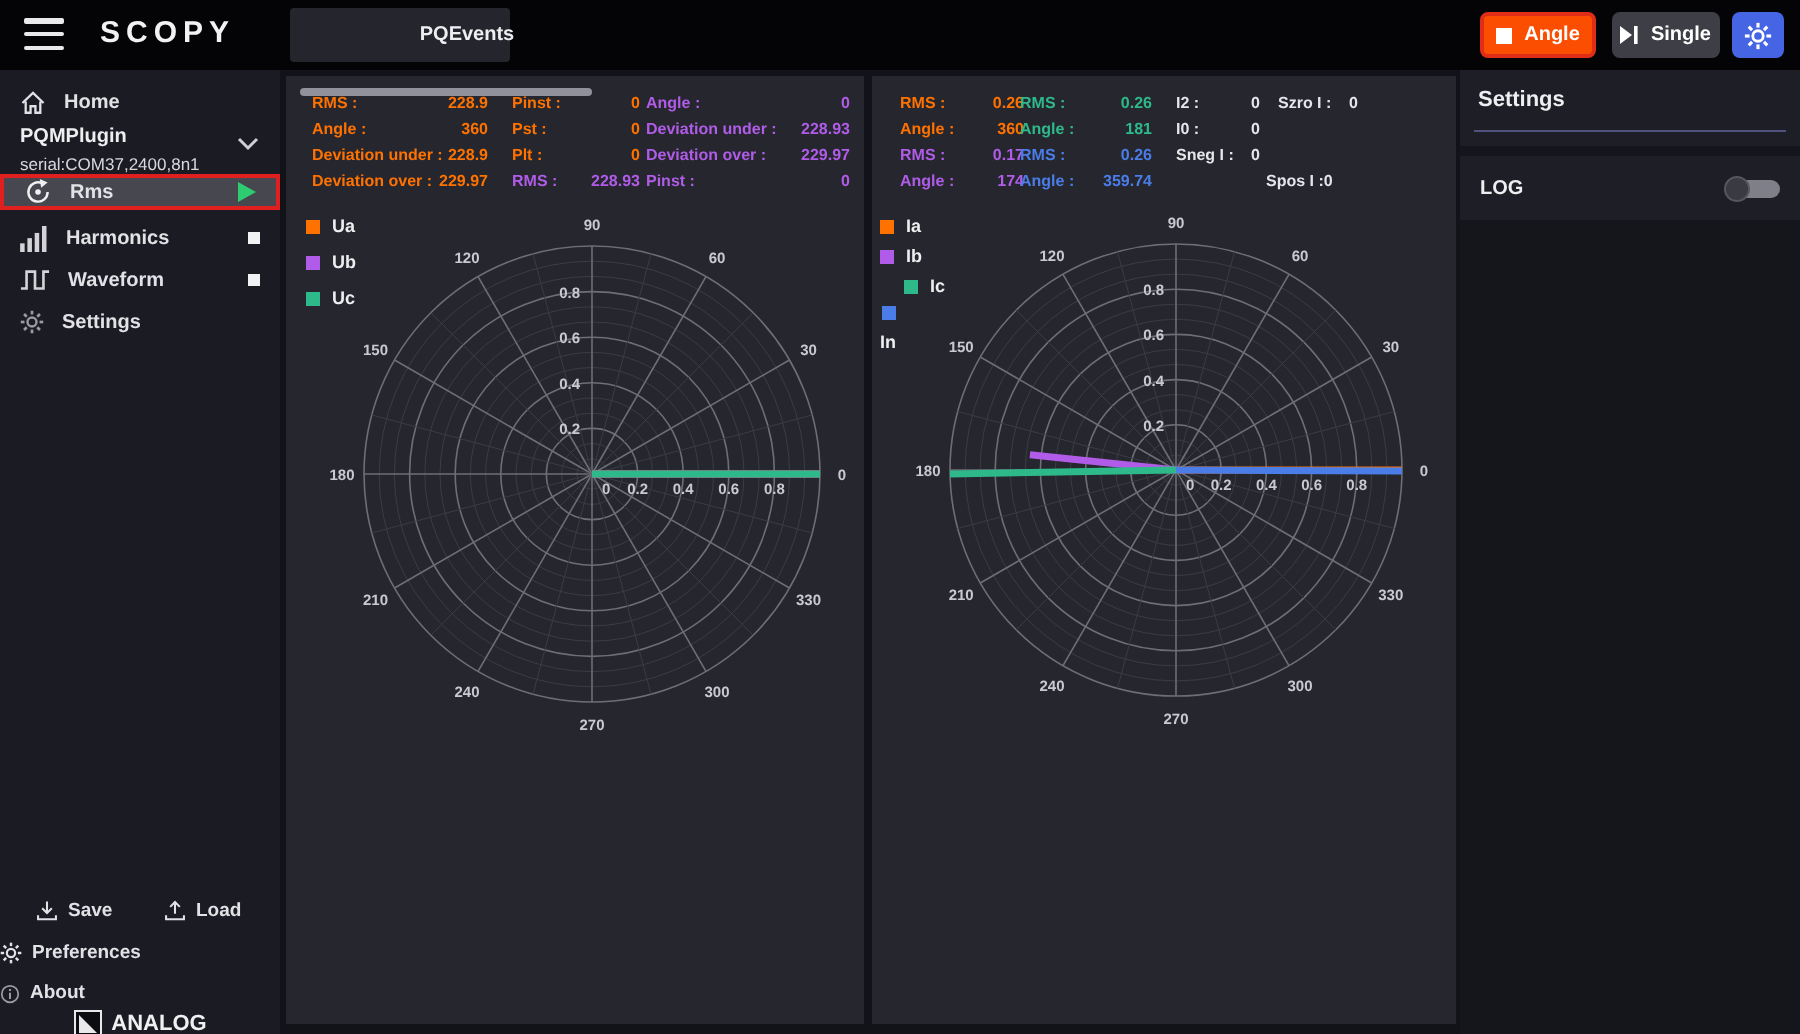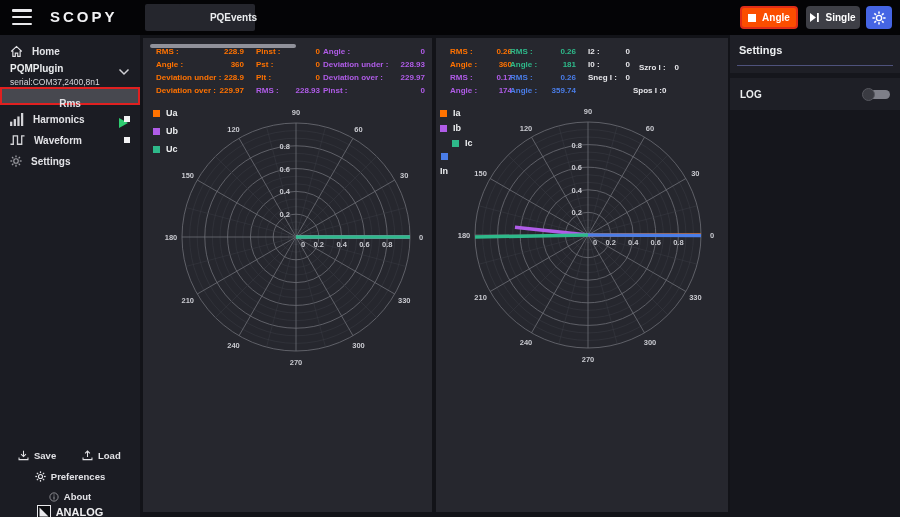--- a/index.html
+++ b/index.html
@@ -23,21 +23,21 @@
   .sidebar { position:absolute; left:0; top:35px; width:140px; height:482px; background:#1b1c23; }
   .side-item { position:absolute; left:0; width:140px; height:20px; display:flex; align-items:center; gap:9px; padding:0 10px; color:#e2e2e6; font-size:10px; font-weight:bold; cursor:pointer; }
   .side-item .right-mark { margin-left:auto; display:flex; align-items:center; }
   .sq-mark { width:6px; height:6px; background:#f2f2f4; }
   .plugin-head { position:absolute; left:0; top:28px; width:140px; padding:0 10px; color:#eceef0; cursor:pointer; }
   .plugin-title { font-size:10px; font-weight:bold; }
   .plugin-serial { font-size:8.5px; margin-top:3px; color:#d8d8dc; }
   .chev { position:absolute; right:10px; top:5px; }
   .rms-active { background:#47484f; border:2px solid #e02020; height:18px; }
   .bottom-link { position:absolute; display:flex; align-items:center; gap:5px; color:#e2e2e6; font-size:9.5px; font-weight:bold; cursor:pointer; }
-  .centered { left:0; width:140px; justify-content:center; }
+  .centered { left:0; width:140px; justify-content:flex-start; }
   .brand { position:absolute; left:0; top:470px; width:140px; display:flex; justify-content:center; align-items:center; gap:5px; color:#f0f0f2; font-size:11px; font-weight:bold; }
 
   
   .panel { position:absolute; top:38px; height:474px; background:#26272e; }
   .panel-v { left:143px; width:289px; }
   .panel-c { left:436px; width:292px; }
   .hscrollbar { position:absolute; left:7px; top:6px; width:146px; height:4px; background:#90919a; border-radius:2px; cursor:pointer; }
   .data-cell { position:absolute; display:flex; justify-content:space-between; font-size:8px; font-weight:bold; white-space:nowrap; }
   .legend-item { position:absolute; display:flex; align-items:center; gap:6px; cursor:pointer; }
   .legend-item .sw { width:7px; height:7px; }
@@ -128,21 +128,21 @@
     </div>
 
     <div class="plugin-head">
       <div class="plugin-title">PQMPlugin</div>
       <div class="plugin-serial">serial:COM37,2400,8n1</div>
       <svg class="chev" width="12" height="8" viewBox="0 0 12 8">
         <path d="M1.5 1.5 L6 6 L10.5 1.5" fill="none" stroke="#cfcfd4" stroke-width="1.5"></path>
       </svg>
     </div>
 
-    <div class="side-item rms-active" style="top:52px;flex-direction:column;">
+    <div class="side-item rms-active" style="top:52px;">
       <svg width="14" height="14" viewBox="0 0 16 16">
         <path d="M13.5 8 A5.5 5.5 0 1 1 10.5 3.1" fill="none" stroke="#f0f0f2" stroke-width="1.4"></path>
         <polygon points="9,0.5 13.5,2.5 9.8,5.5" fill="#f0f0f2"></polygon>
         <circle cx="8" cy="8" r="1.6" fill="#f0f0f2"></circle>
       </svg>
       <span>Rms</span>
       <span class="right-mark">
         <svg width="9" height="10" viewBox="0 0 9 10">
             <polygon points="0,0 9,5 0,10" fill="#2ecc71"></polygon>
           </svg>
@@ -416,21 +416,21 @@
           <span>0</span>
         </div>
         <div class="data-cell" style="left: 152px; top: 35px; width: 42px; color: rgb(230, 230, 234);">
           <span>Sneg I :</span>
           <span>0</span>
         </div>
         <div class="data-cell" style="left: 152px; top: 48px; width: 42px; color: rgb(230, 230, 234); padding-left: 45px;">
           <span>Spos I :</span>
           <span>0</span>
         </div>
-        <div class="data-cell" style="left: 203px; top: 25px; width: 40px; color: rgb(230, 230, 234);">
+        <div class="data-cell" style="left: 203px; top: 9px; width: 40px; color: rgb(230, 230, 234);">
           <span>Szro I :</span>
           <span>0</span>
         </div>
       </div>
     <div id="clegend">
         <div class="legend-item" style="left: 4px; top: 70px;">
           <span class="sw" style="background: rgb(255, 114, 0);"></span>
           <span class="lbl">Ia</span>
         </div>
         <div class="legend-item" style="left: 4px; top: 85px; justify-content: center;">

